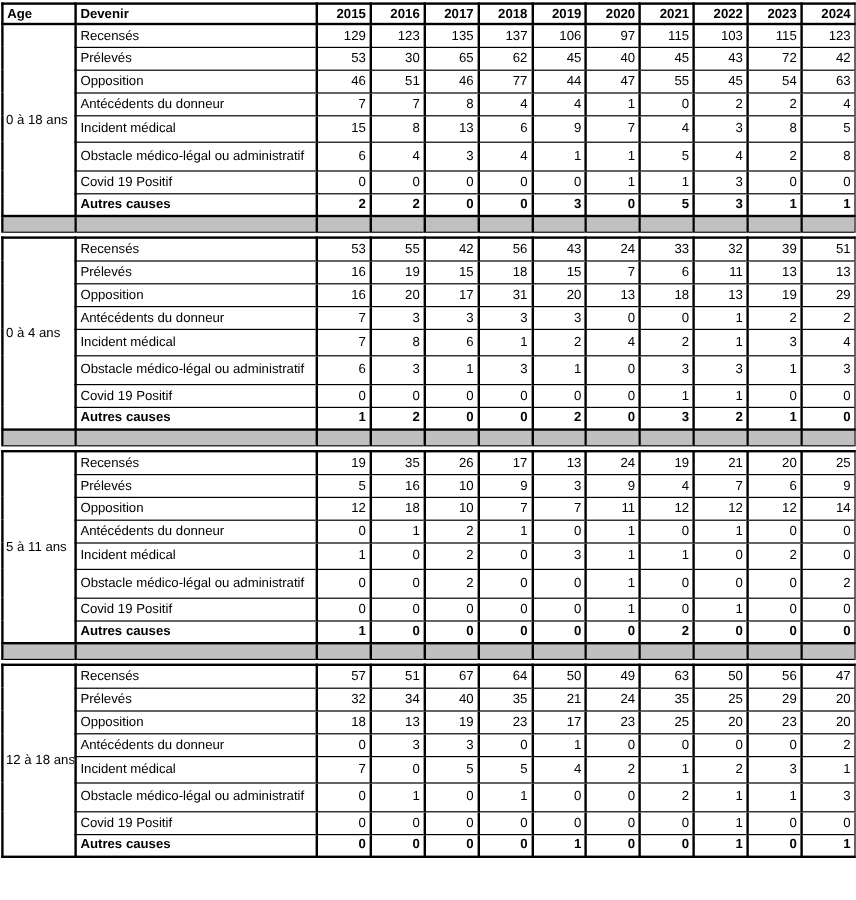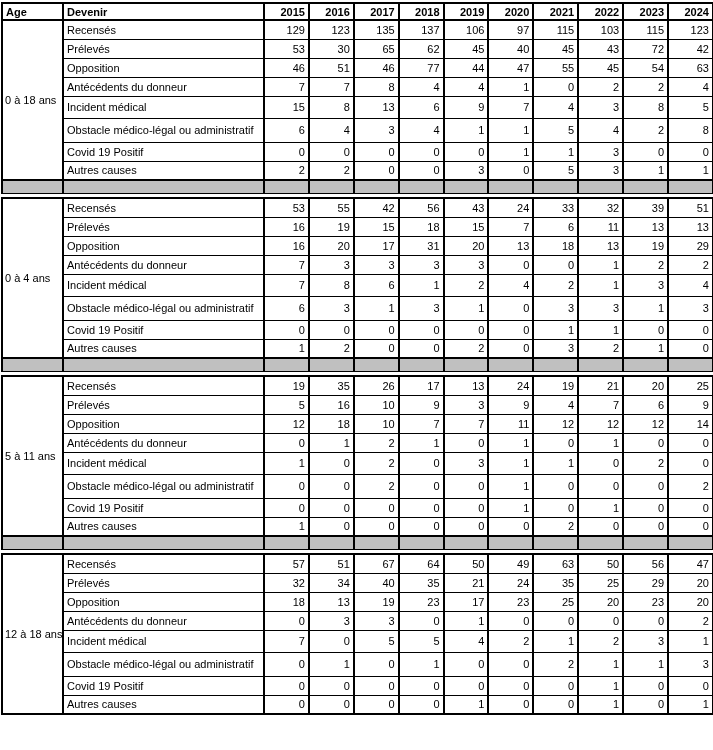--- a/index.html
+++ b/index.html
@@ -49,21 +49,21 @@
   td.age-cell {
     text-align: left;
     vertical-align: middle;
     padding-left: 2px;
     border-bottom-width: 2px;
   }
   td.label-cell { text-align: left; vertical-align: middle; }
   td.num-cell   { text-align: right; vertical-align: middle; }
 
   tr.group-start td { border-top-width: 2px; }
-  tr.group-end td   { border-bottom-width: 2px; }
+  tr.group-end td   { border-bottom-width: 2px; font-weight: bold; }
 
   tr.sep { height: 13px; }
   tr.sep td {
     background: var(--sep);
     border-top-width: 1px;
     border-bottom-width: 1px;
     padding: 0;
   }
   tr.gap { height: 5px; }
   tr.gap td { border: none; background: #fff; padding: 0; }

